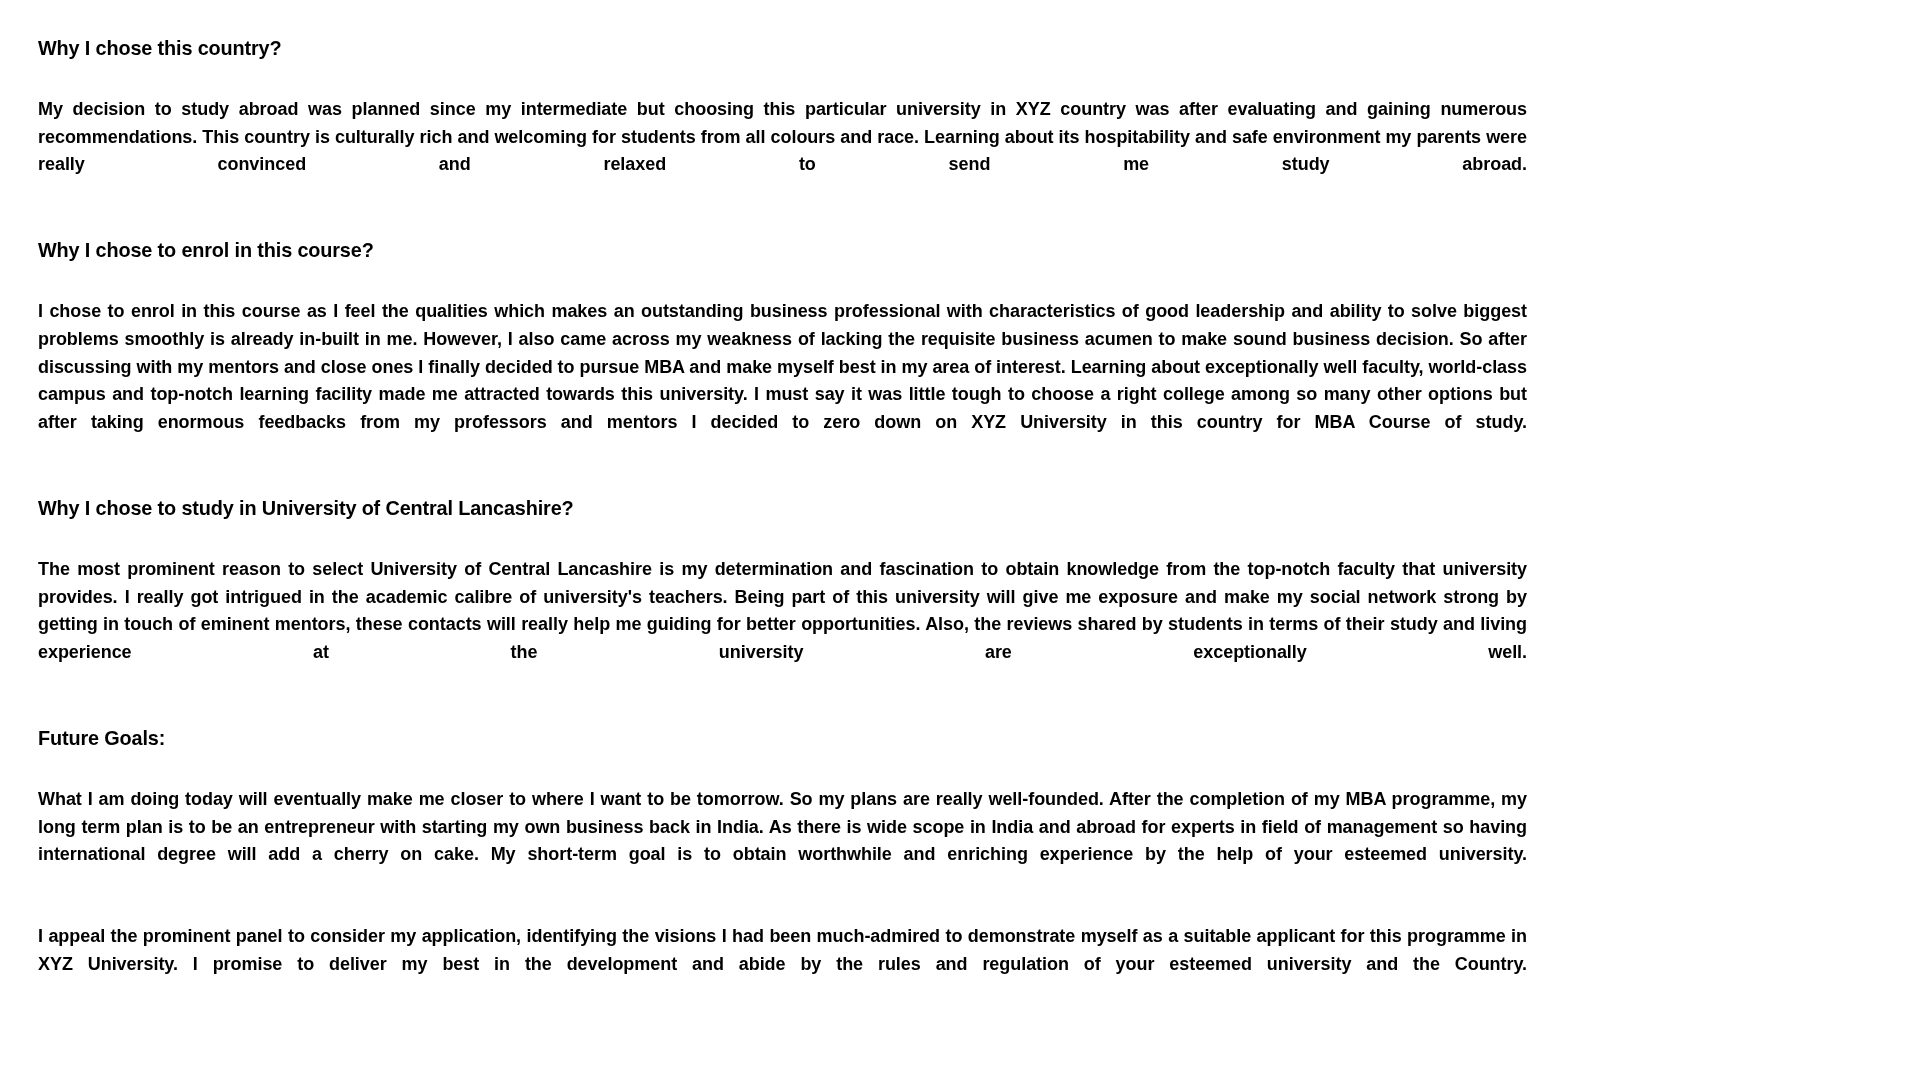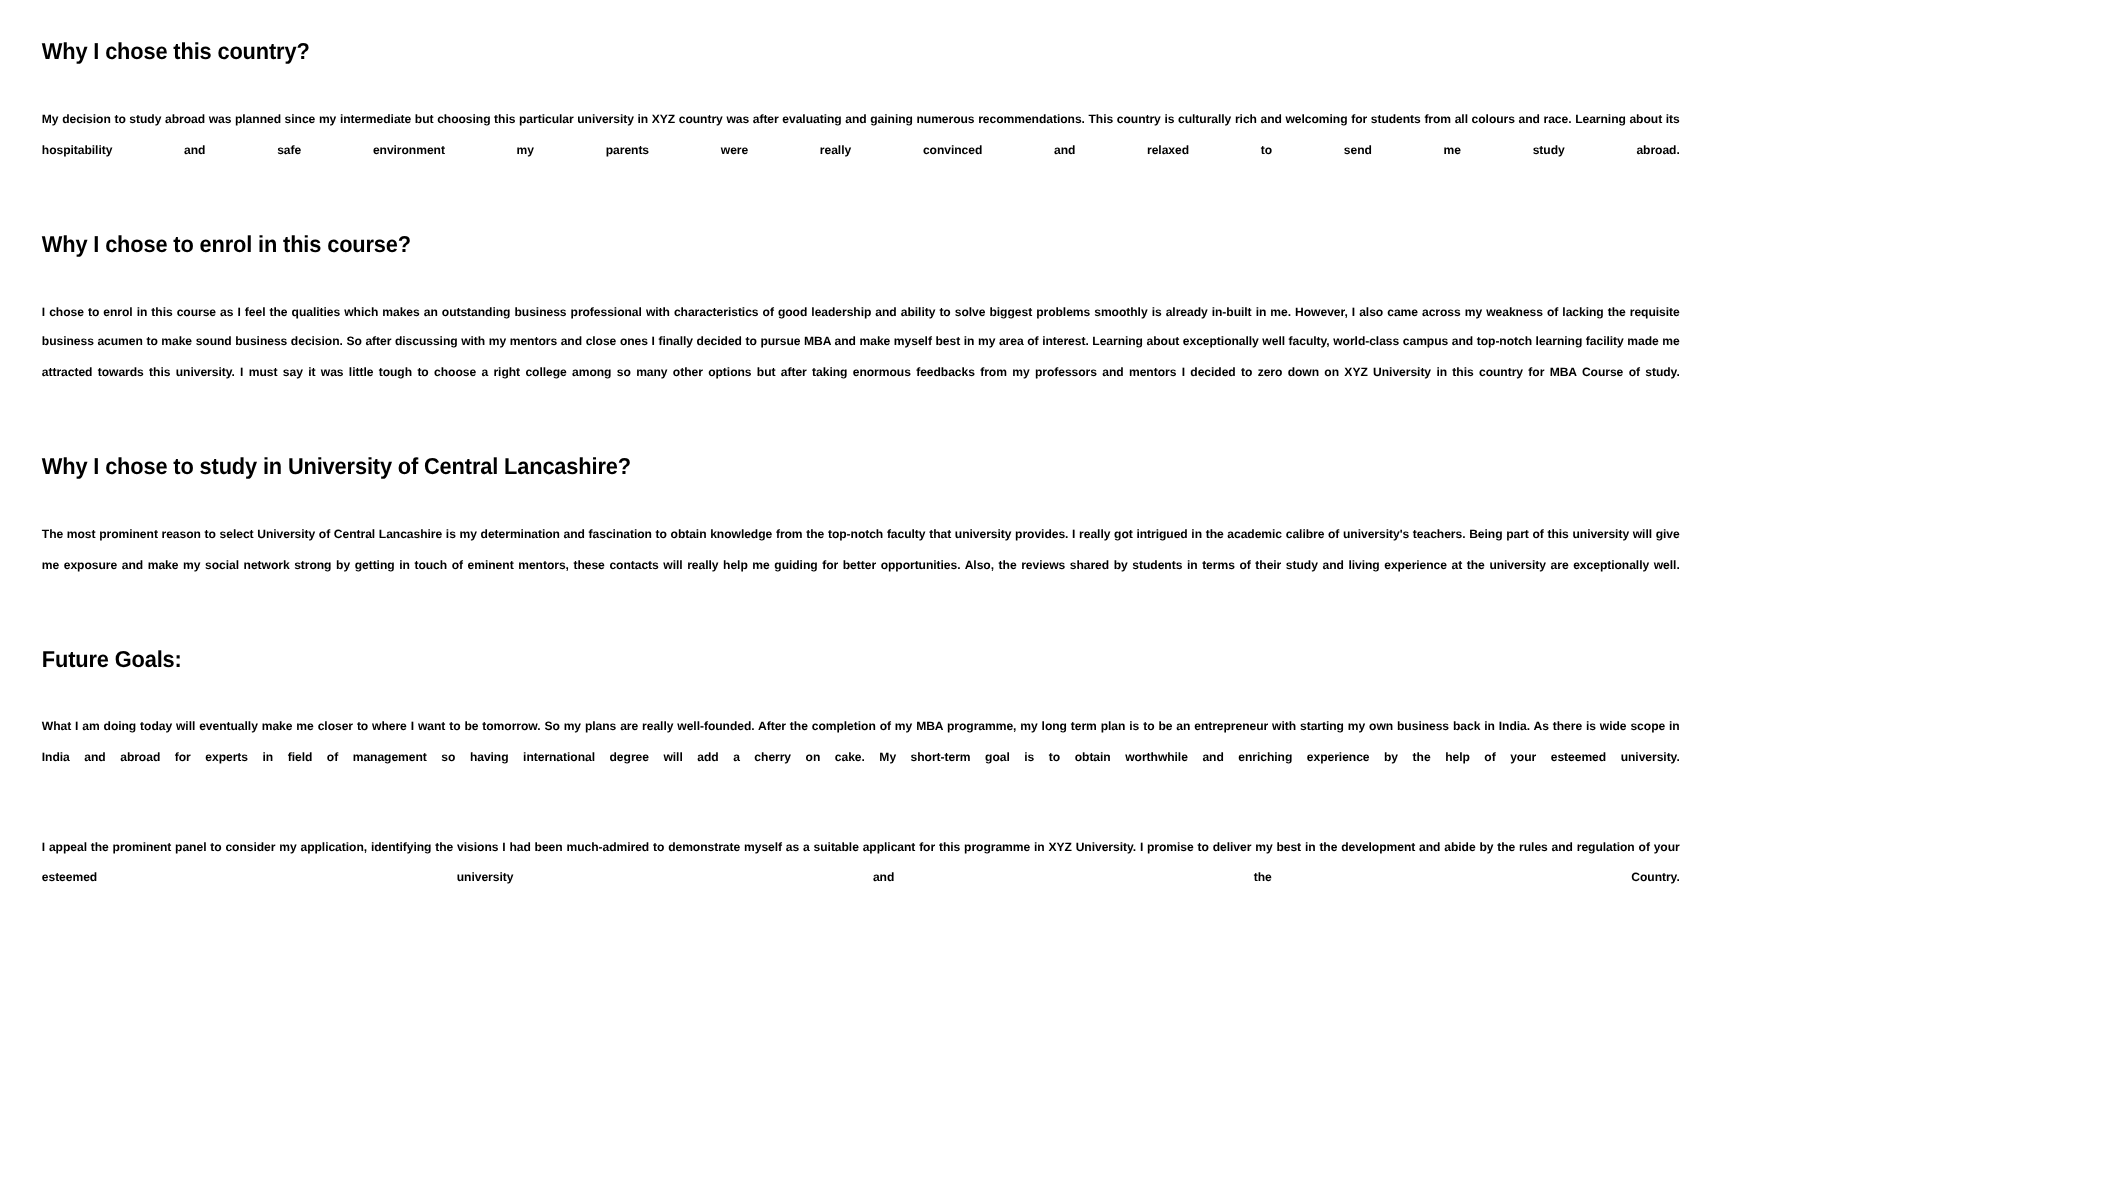--- a/index.html
+++ b/index.html
@@ -30,21 +30,21 @@
     font-size: 21px;
     font-weight: 700;
     line-height: 28px;
     letter-spacing: -0.15px;
     margin: 0 0 6px 0;
     transform: scaleX(0.945);
     transform-origin: left center;
     white-space: nowrap;
   }
   .body-paragraph {
-    font-size: 11px;
+    font-size: 18px;
     font-weight: 700;
     line-height: 27.6px;
     letter-spacing: -0.05px;
     text-align: justify;
     text-justify: inter-word;
     margin: 0;
     word-spacing: 0px;
   }
   .body-paragraph:last-child {
     text-align: justify;

